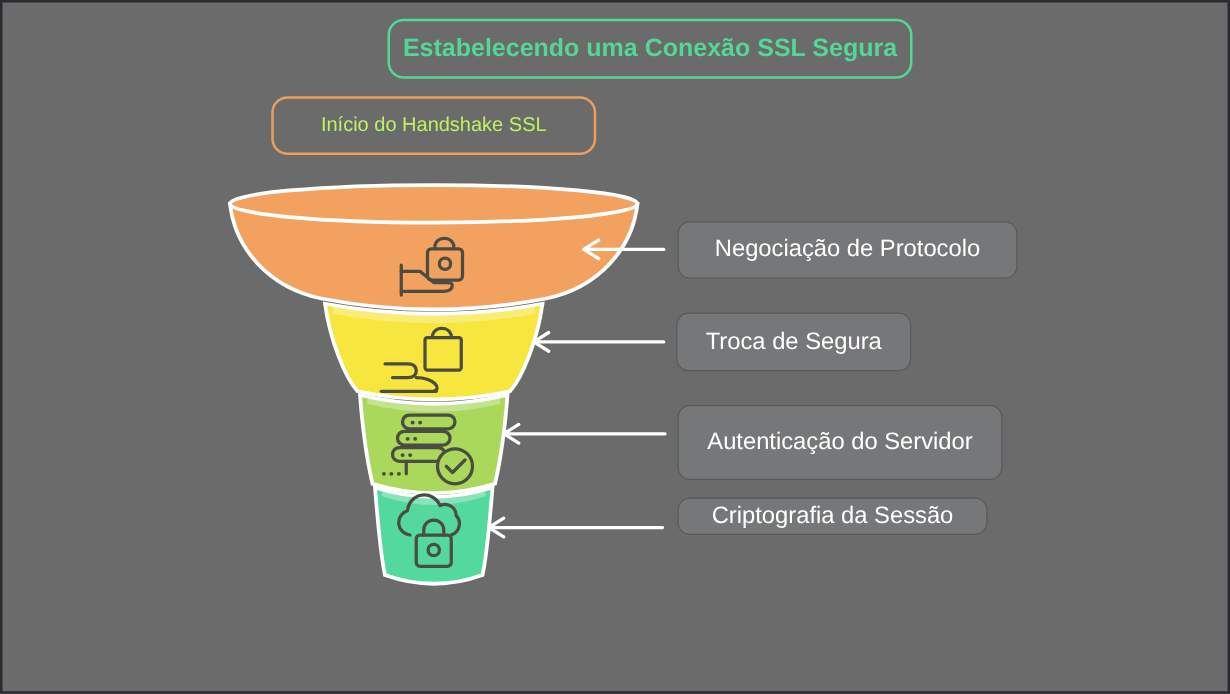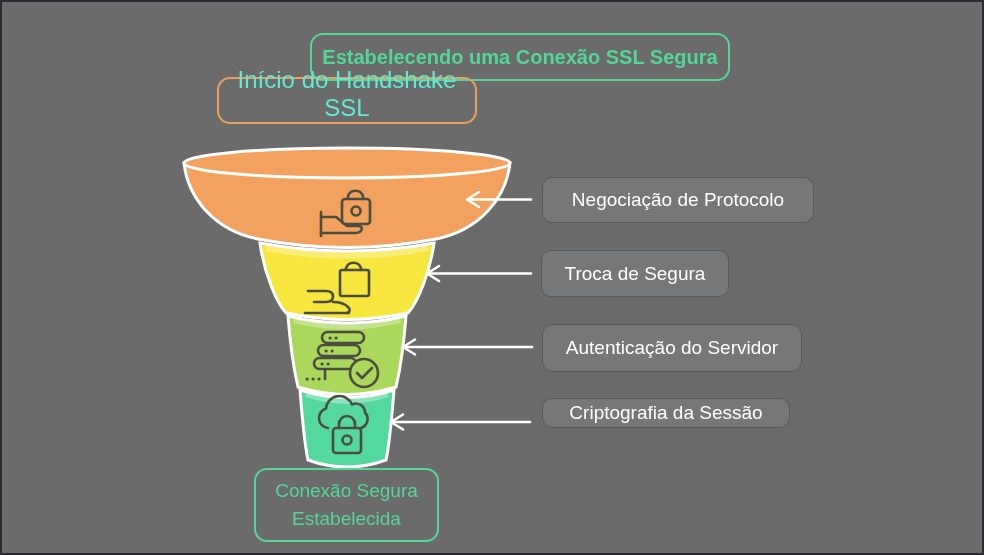--- a/index.html
+++ b/index.html
@@ -9,40 +9,40 @@
     font-family:"Liberation Sans", sans-serif;
   }
   .layer{position:absolute;left:0;top:0;}
   .pill{
     position:absolute; box-sizing:border-box; display:flex;
     align-items:center; justify-content:center; text-align:center;
     border-radius:13px; background:transparent;
   }
   .title-box{
     left:308px; top:13px; width:420px; height:48px;
-    border:2px solid #53d796; color:#53d796; font-size:20px; font-weight:bold;margin-top:18px;
+    border:2px solid #53d796; color:#53d796; font-size:20px; font-weight:bold;
   }
   .start-box{
     left:215px; top:75px; width:260px; height:47px;
-    border:2px solid #ec9f5d; color:#5eead4; font-size:24px;align-items:flex-end;
+    border:2px solid #ec9f5d; color:#bef264; font-size:16px;
   }
   .end-box{
     left:252px; top:466px; width:185px; height:74px;
     border:2px solid #53d796; color:#53d796; font-size:19px;
     line-height:1.45; white-space:pre-line;
   }
   .step-label{
     position:absolute; box-sizing:border-box; display:flex;
     align-items:center; justify-content:center; text-align:center;
     background:#757779; border:1px solid #595a5c; border-radius:10px;
     color:#ffffff; font-size:19px;
   }
   .step-1{left:540px; top:175px; width:272px; height:46px;}
   .step-2{left:539px; top:248px; width:188px; height:47px;}
-  .step-3{left:540px; top:322px; width:260px; height:48px;}
+  .step-3{left:540px; top:322px; width:260px; height:60px;}
   .step-4{left:540px; top:396px; width:248px; height:30px;}
 </style>
 </head>
 <body>
 
 <div class="frame">
 
   <svg class="layer" width="984" height="555" viewBox="0 0 984 555">
 
     <g stroke="#ffffff" stroke-width="3">
@@ -135,18 +135,14 @@
   <div class="step-label step-2">
     <span>Troca de Segura</span>
   </div>
   <div class="step-label step-3">
     <span>Autenticação do Servidor</span>
   </div>
   <div class="step-label step-4">
     <span>Criptografia da Sessão</span>
   </div>
 
-  <div class="pill end-box">
-    <span>Conexão Segura
-Estabelecida</span>
-  </div>
 
 </div>
 
 </body></html>

